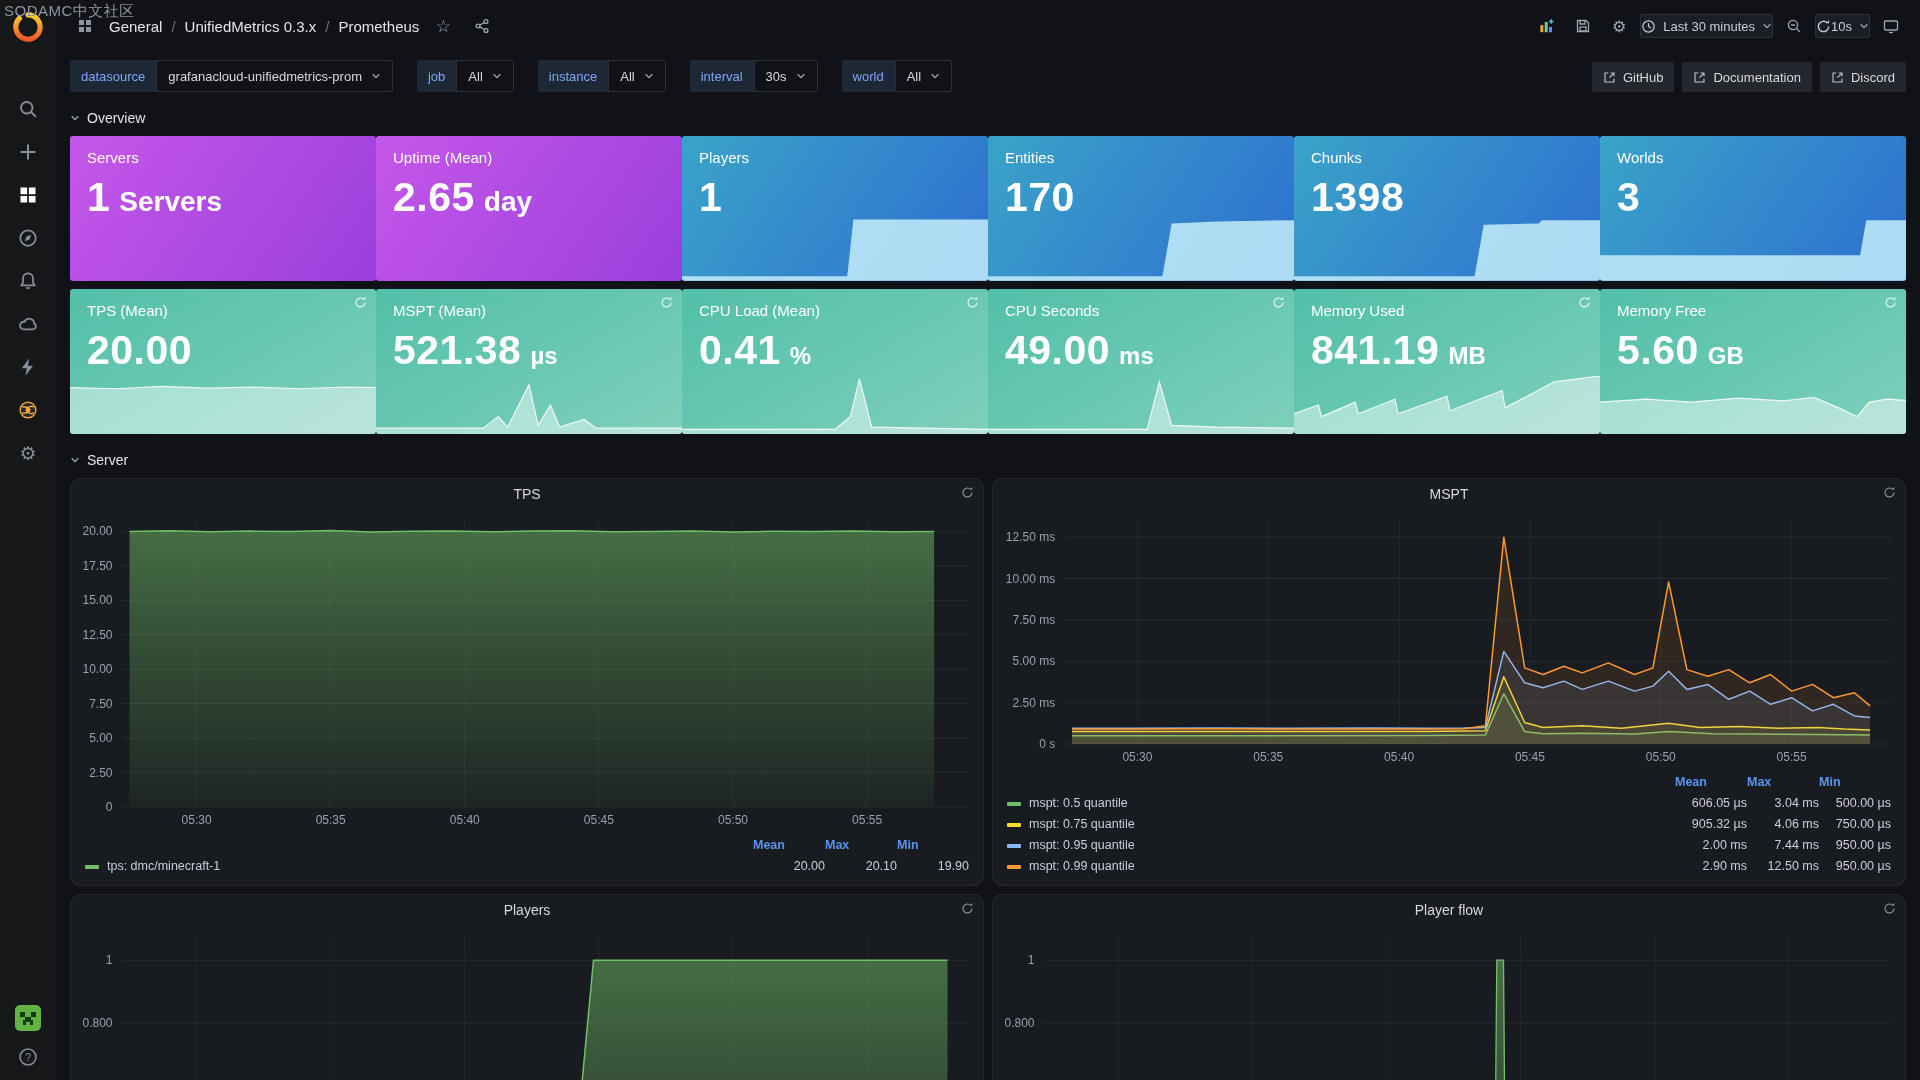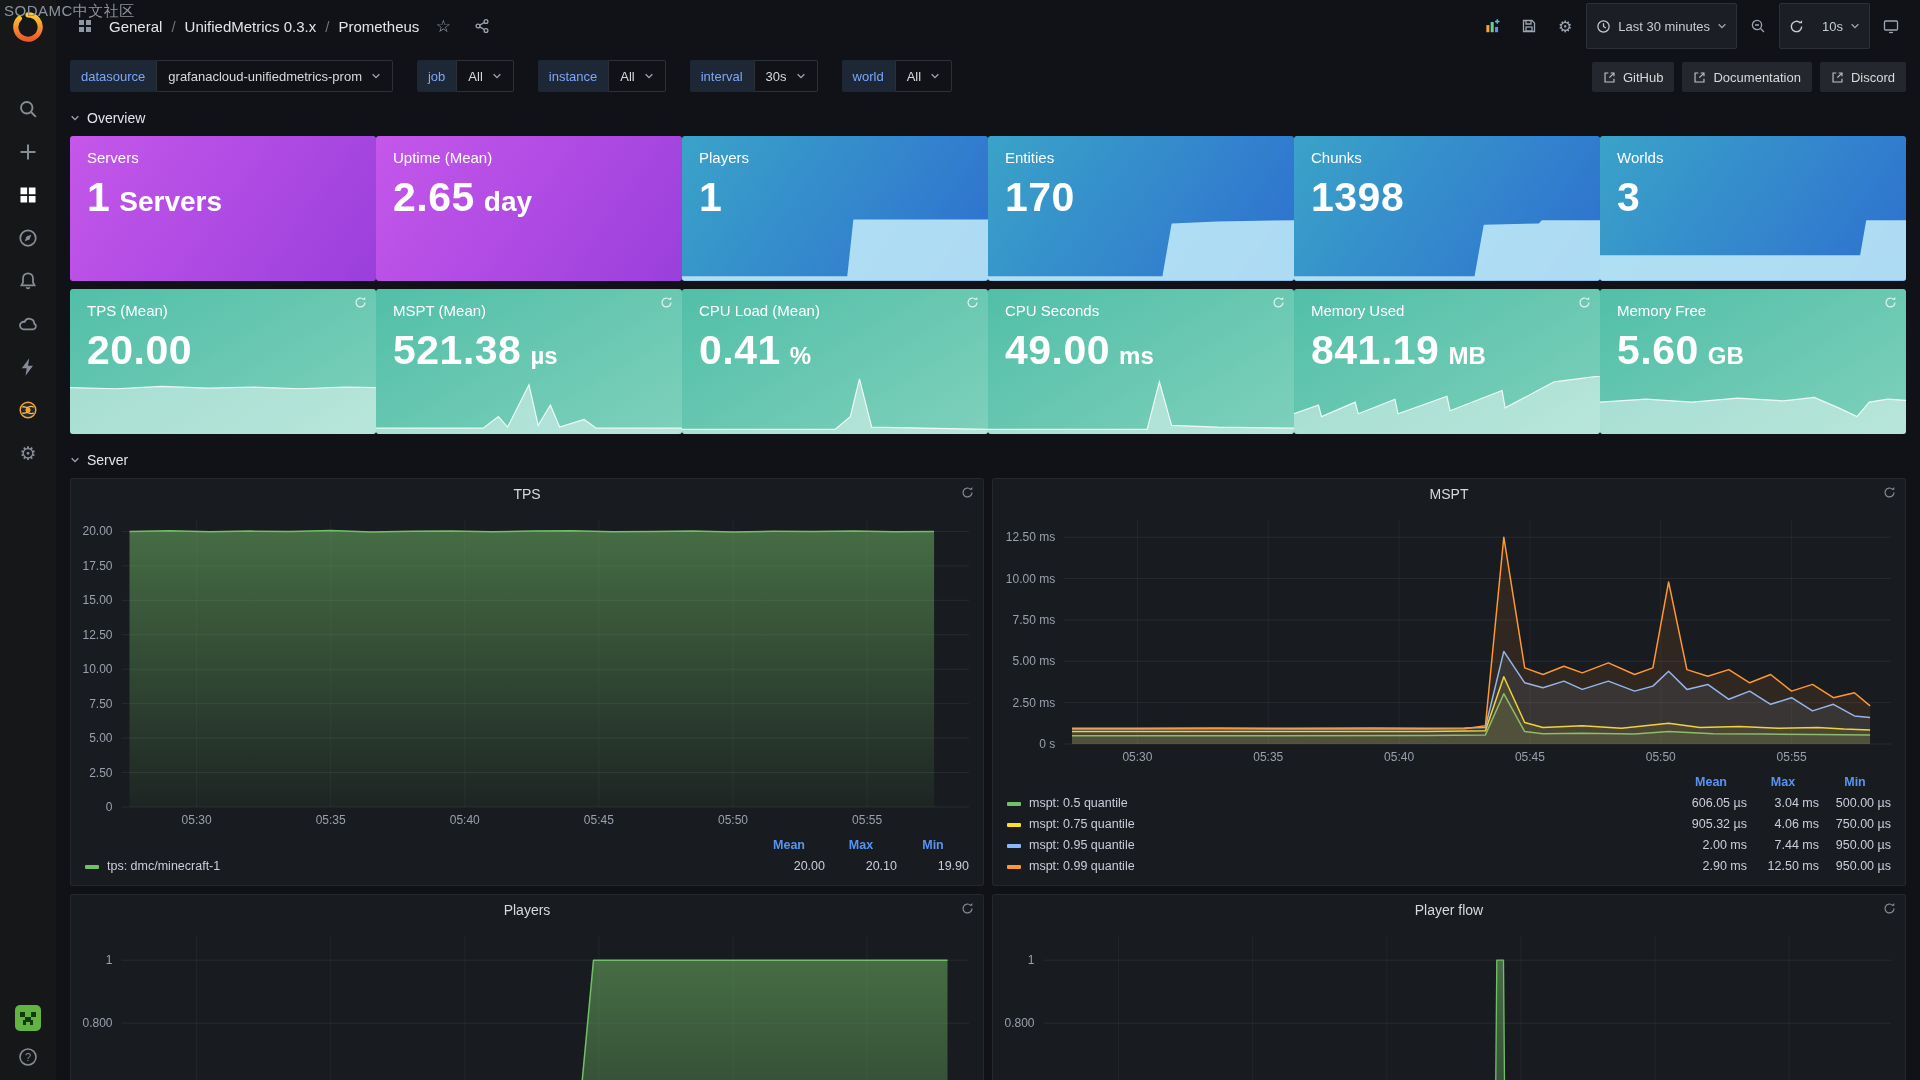--- a/index.html
+++ b/index.html
@@ -16,21 +16,21 @@
 .side-bottom{margin-top:auto;margin-bottom:12px;display:flex;flex-direction:column;align-items:center;gap:15px}
 
 .main{margin-left:56px;height:100%;display:flex;flex-direction:column}
 .topbar{height:52px;display:flex;align-items:center;padding:0 14px;flex:0 0 auto}
 .crumb{display:flex;align-items:center;gap:9px;font-size:15px}
 .crumb .sep{color:#6e7278}
 .crumb-link{cursor:pointer;color:#e3e4e8}
 .icon-btn{width:30px;height:28px;display:flex;align-items:center;justify-content:center;color:#9da5b3;cursor:pointer;border-radius:2px}
 .icon-btn svg{width:16px;height:16px}
 .topbar-right{margin-left:auto;display:flex;align-items:center;gap:6px}
-.tool-btn{height:46px;background:#1b1e24;border:1px solid #2c3138;border-radius:2px;display:flex;align-items:center;gap:7px;padding:0 9px;color:#c8ccd4;font-size:13px;cursor:pointer;white-space:nowrap}
+.tool-btn{height:24px;background:#1b1e24;border:1px solid #2c3138;border-radius:2px;display:flex;align-items:center;gap:7px;padding:0 0;color:#c8ccd4;font-size:13px;cursor:pointer;white-space:nowrap}
 .tool-btn svg{width:15px;height:15px}
 .split-l{border-radius:2px 0 0 2px}
 .split-r{border-radius:0 2px 2px 0;margin-left:-7px;border-left:none}
 
 .submenu{display:flex;align-items:flex-end;gap:24px;padding:8px 14px;flex:0 0 auto}
 .var{display:flex;align-items:stretch;height:32px;font-size:13px;cursor:pointer}
 .var-label{display:flex;align-items:center;padding:0 11px;background:#1e2735;color:#7da6f8;border-radius:2px 0 0 2px}
 .var-value{display:flex;align-items:center;gap:9px;padding:4px 11px;background:#111217;border:1px solid #2c3138;border-radius:0 2px 2px 0;color:#d8d9da}
 .chev{display:inline-flex;color:#9da5b3}
 .chev svg{width:10px;height:10px}
@@ -50,29 +50,29 @@
 .stat-value .num{font-size:41px;letter-spacing:.5px}
 .stat-value .unit{font-size:24px}
 .stat.purple .unit{font-size:28px}
 .spark{position:absolute;left:0;right:0;bottom:0;height:44%;z-index:1}
 .stat.teal .spark{height:40%}
 .spark svg{width:100%;height:100%;display:block}
 .panel-sync{position:absolute;top:7px;right:9px;color:rgba(255,255,255,.8);z-index:3;cursor:pointer;line-height:0}
 .panel-sync svg{width:13px;height:13px}
 .panel .panel-sync{color:#868b94}
 .charts-row{display:flex;gap:8px;margin-bottom:8px}
-.panel{flex:1;height:408px;background:#181b1f;border:1px solid rgba(204,204,220,.08);border-radius:3px;display:flex;flex-direction:column;position:relative}
+.panel{flex:1;height:408px;background:#181b1f;border:1px solid rgba(204,204,220,.08);border-radius:11px;display:flex;flex-direction:column;position:relative}
 .panel-head{flex:0 0 30px;display:flex;align-items:center;justify-content:center;font-size:14px;color:#d8d9da}
 .panel-title{cursor:pointer}
 .chart-plot{flex:1 1 auto;min-height:0;position:relative;overflow:hidden}
 .chart-plot svg{display:block}
 .legend{flex:0 0 auto;padding:2px 14px 8px;font-size:12.5px}
 .lg-grid{display:grid;grid-template-columns:1fr 72px 72px 72px;align-items:center}
 .lg-grid span{line-height:21px}
-.lg-head-cell{color:#5794f2;text-align:center;font-weight:600;cursor:pointer}
+.lg-head-cell{color:#5794f2;text-align:left;font-weight:600;cursor:pointer}
 .lg-val{text-align:right;color:#ccccdc}
 .lg-name{display:flex;align-items:center;gap:8px;color:#ccccdc;cursor:pointer}
 .swatch{display:inline-block;width:14px;height:4px;border-radius:1px;flex:0 0 auto}
 svg text.tick{fill:#9aa0ac;font-size:12px;font-family:"Liberation Sans","DejaVu Sans",sans-serif}
 </style>
 </head>
 <body>
 
 <div class="watermark">SODAMC中文社区</div>
 

